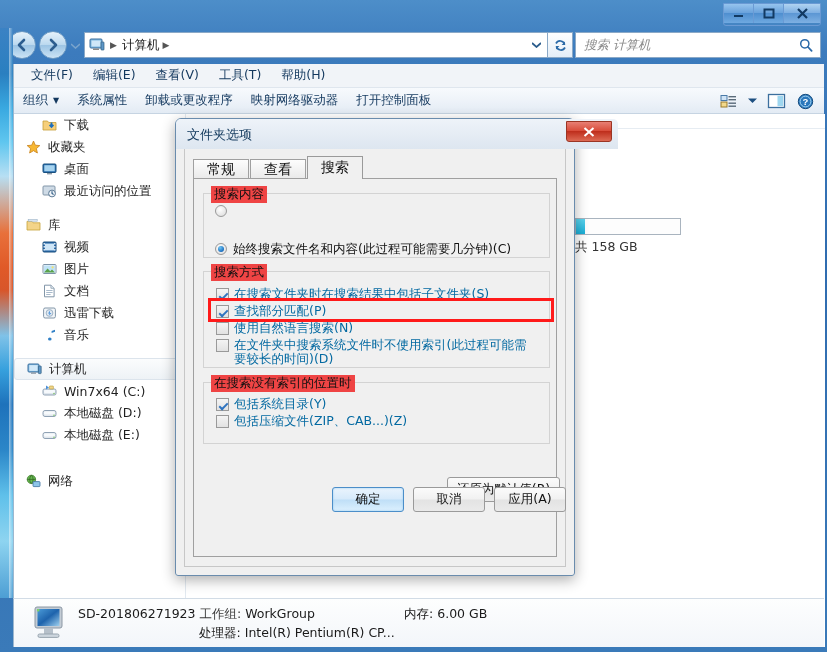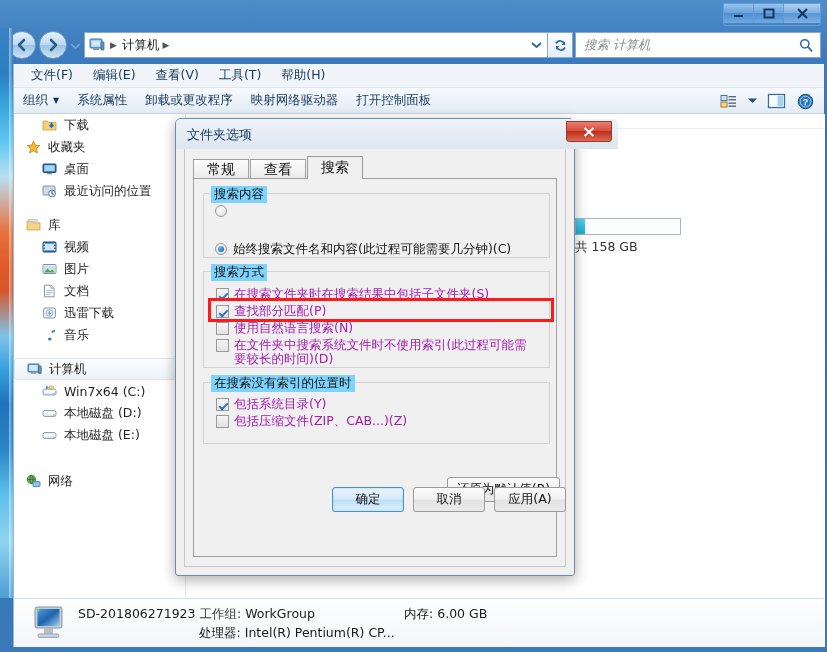--- a/index.html
+++ b/index.html
@@ -185,38 +185,38 @@
     height:22px;background:#f0f0f0;border-color:#9a9a9a;
     position:relative;z-index:3;
   }
   #tabpanel{
     position:absolute;left:8px;top:29px;width:364px;height:379px;
     background:#f0f0f0;border:1px solid #a0a0a0;box-sizing:border-box;
   }
   
   .group{position:absolute;border:1px solid #d3d3d3;background:transparent;}
   .group > .glegend{
-    position:absolute;left:7px;top:-8px;background:#7dd3fc;padding:0 3px;
+    position:absolute;left:7px;top:-8px;background:#ef4444;padding:0 3px;
     font-size:12.5px;color:#111;white-space:nowrap;
   }
   #grp-content{left:9px;top:14px;width:345px;height:63px;}
   #grp-method{left:9px;top:92px;width:345px;height:95px;}
   #grp-noindex{left:9px;top:203px;width:345px;height:60px;}
 
   .radiorow{position:absolute;display:flex;align-items:flex-start;font-size:12.5px;color:#111;}
   .radio{
     width:12px;height:12px;border-radius:50%;margin-right:6px;flex:none;margin-top:1px;
     background:radial-gradient(circle at 40% 35%,#ffffff,#e8e8e8 60%,#dcdcdc 100%);
     border:1px solid #9a9a9a;box-sizing:border-box;position:relative;
   }
   .radio.on::after{
     content:"";position:absolute;left:2px;top:2px;width:6px;height:6px;border-radius:50%;
     background:radial-gradient(circle at 35% 30%,#6ec4f2,#1c6fc0 70%,#0d4c8f 100%);
   }
-  .chkrow{position:absolute;display:flex;align-items:flex-start;font-size:12.5px;color:#a21caf;}
+  .chkrow{position:absolute;display:flex;align-items:flex-start;font-size:12.5px;color:#0369a1;}
   .chk{
     width:13px;height:13px;margin-right:5px;flex:none;margin-top:1px;
     background:linear-gradient(to bottom,#f4f4f4,#e2e2e2);
     border:1px solid #9a9a9a;box-sizing:border-box;position:relative;
   }
   .chk.on::after{
     content:"";position:absolute;left:2px;top:4px;width:7px;height:3px;
     border-left:2px solid #2f74c0;border-bottom:2px solid #2f74c0;
     transform:rotate(-45deg);
   }

